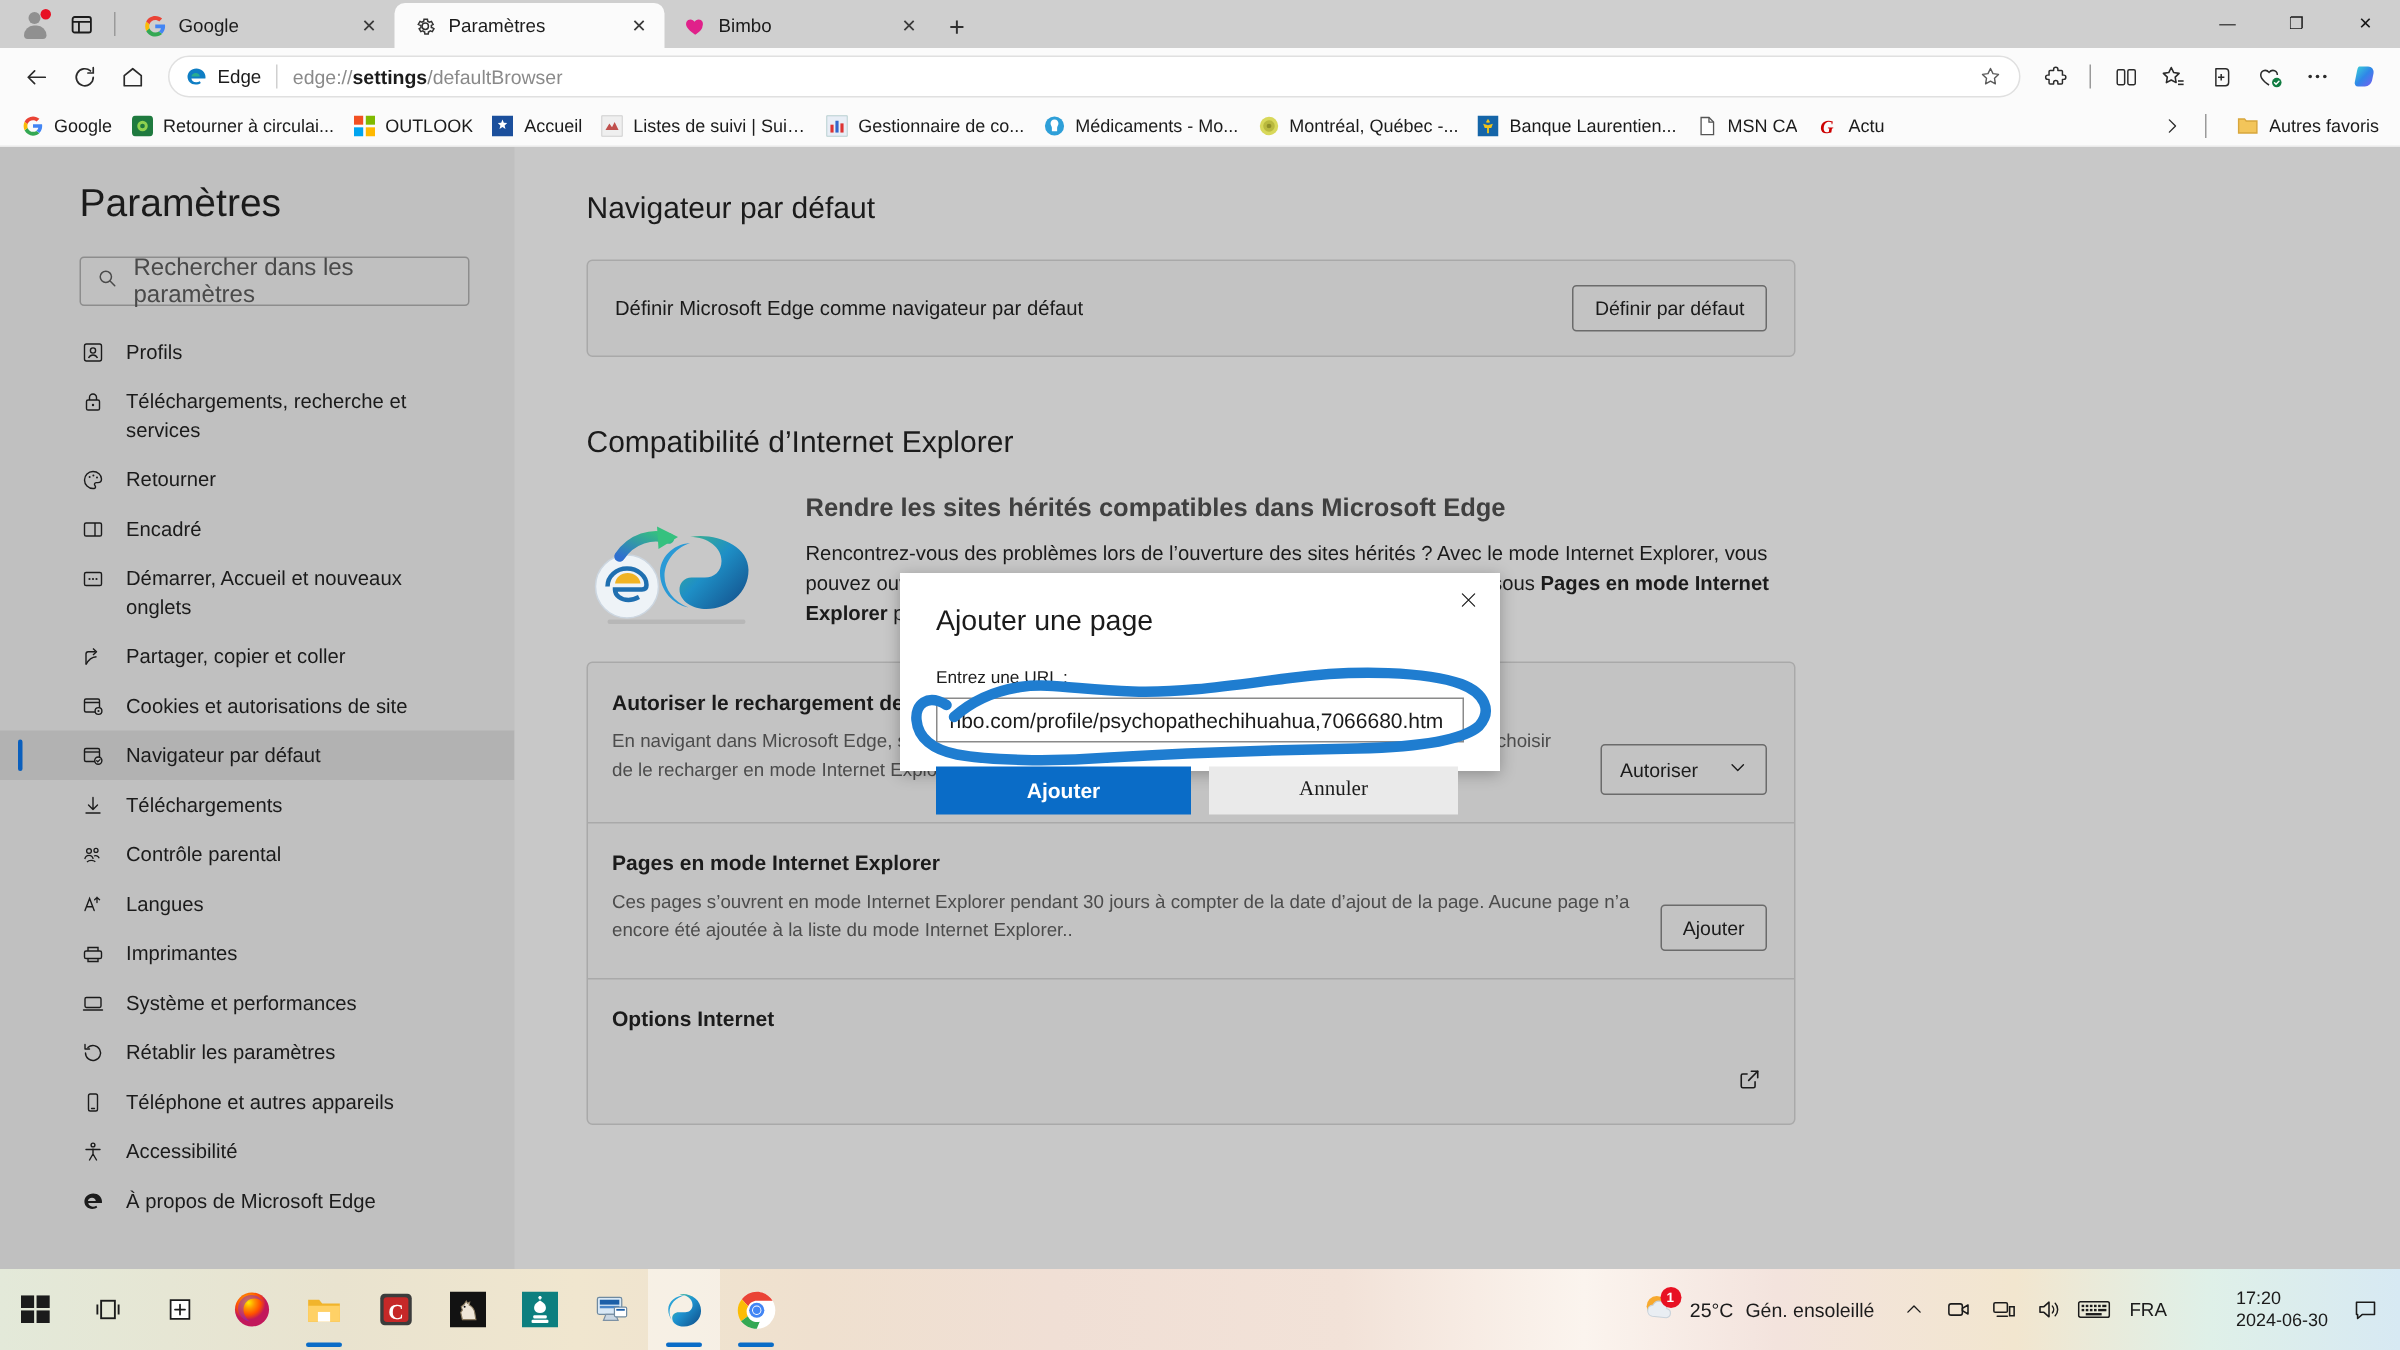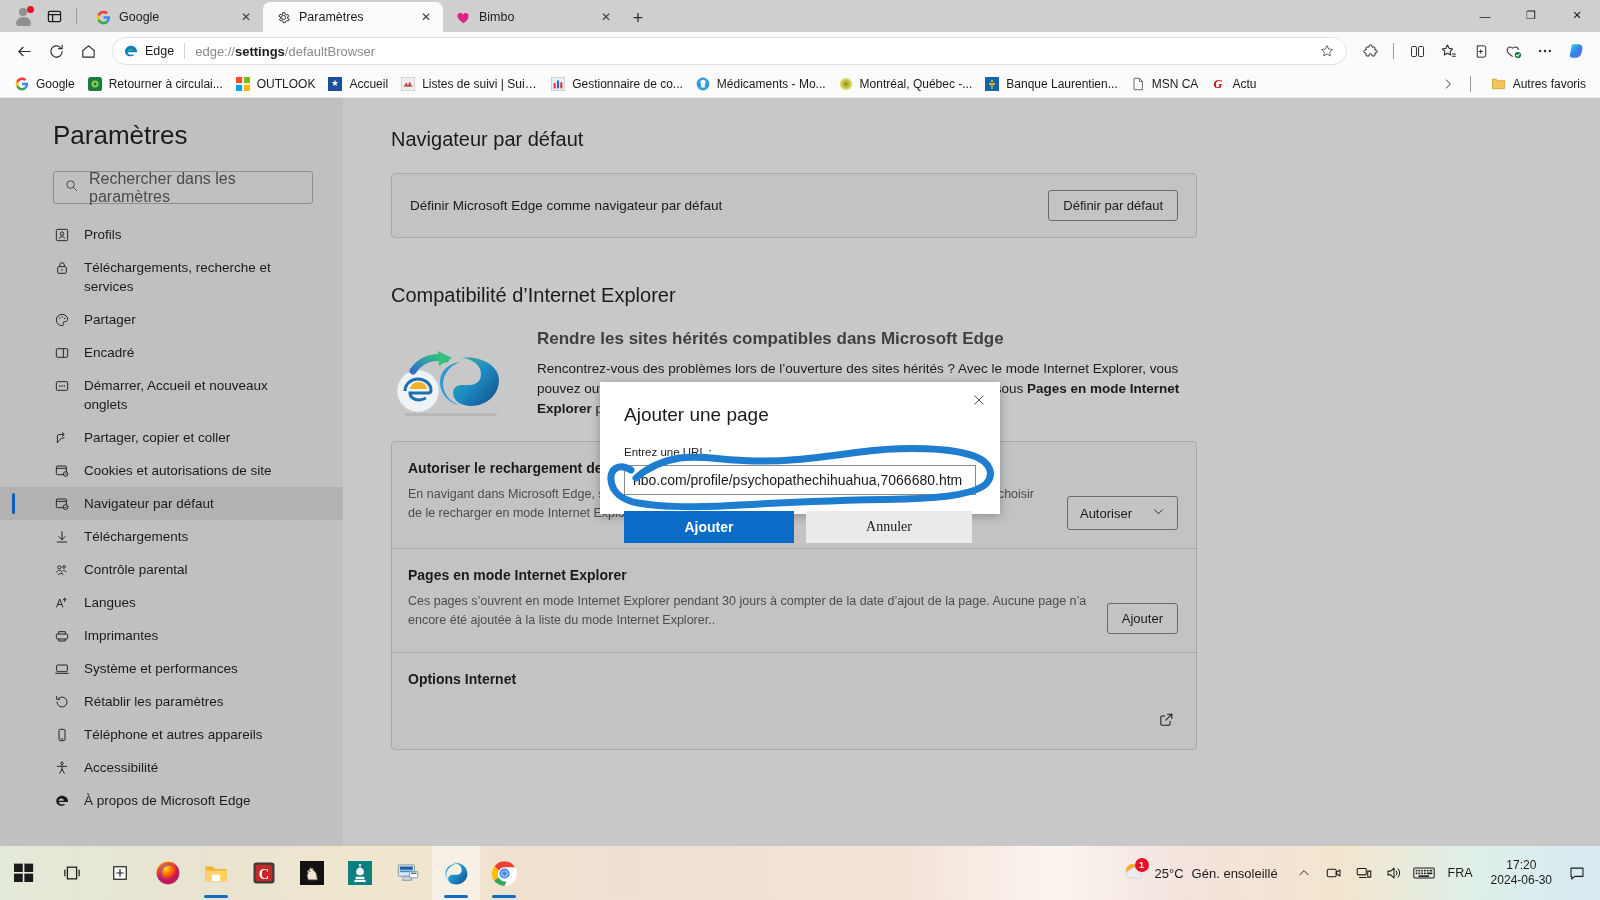--- a/index.html
+++ b/index.html
@@ -237,21 +237,21 @@
     position: relative; width: 26px; height: 26px; display:flex; align-items:center; justify-content:center;
   }
   .wbadge .cnt {
     position: absolute; right: -2px; top: -2px; width: 14px; height: 14px; border-radius: 50%;
     background: #e81123; color: #fff; font-size: 9px; display: flex; align-items: center;
     justify-content: center; font-weight: 700;
   }
   .trayicon { width: 28px; height: 28px; display: flex; align-items: center; justify-content: center; color: #1b1b1b; }
   .lang { font-size: 12.5px; color: #1b1b1b; padding: 0 8px; }
   .clock {
-    font-size: 12px; color: #1b1b1b; text-align: center; line-height: 15px; padding: 0 8px;
+    font-size: 12px; color: #1b1b1b; text-align: left; line-height: 15px; padding: 0 8px; margin-left: 28px;
   }
   .notif { width: 30px; height: 28px; display: flex; align-items: center; justify-content: center; }
 </style>
 </head>
 <body>
 
 <div class="app">
 
   <div class="tabstrip">
     <div class="tb-left">
@@ -570,21 +570,21 @@
         </div>
         <div class="s-item">
           <span class="sicon">
               <svg width="16" height="16" viewBox="0 0 24 24">
                 <path d="M12 3.5c4.7 0 8.5 3.4 8.5 7.5 0 2.6-2 3.6-3.6 3.6h-1.6c-1 0-1.8.8-1.8 1.8 0 .5.2.9.5 1.3.3.4.5.8.5 1.2 0 1-.9 1.6-2.5 1.6-4.7 0-8.5-3.8-8.5-8.5S7.3 3.5 12 3.5z" fill="none" stroke="#1b1b1b" stroke-width="1.4"></path>
                 <circle cx="8.6" cy="9" r="1" fill="#1b1b1b"></circle>
                 <circle cx="12.4" cy="7.4" r="1" fill="#1b1b1b"></circle>
                 <circle cx="16" cy="9.6" r="1" fill="#1b1b1b"></circle>
               </svg>
             </span>
-          <span class="slbl">Partager</span>
+          <span class="slbl">Retourner</span>
         </div>
         <div class="s-item">
           <span class="sicon">
               <svg width="16" height="16" viewBox="0 0 24 24">
                 <rect x="3.5" y="5.5" width="17" height="13" rx="1.6" fill="none" stroke="#1b1b1b" stroke-width="1.4"></rect>
                 <line x1="14" y1="5.5" x2="14" y2="18.5" stroke="#1b1b1b" stroke-width="1.4"></line>
               </svg>
             </span>
           <span class="slbl">Encadré</span>
         </div>

